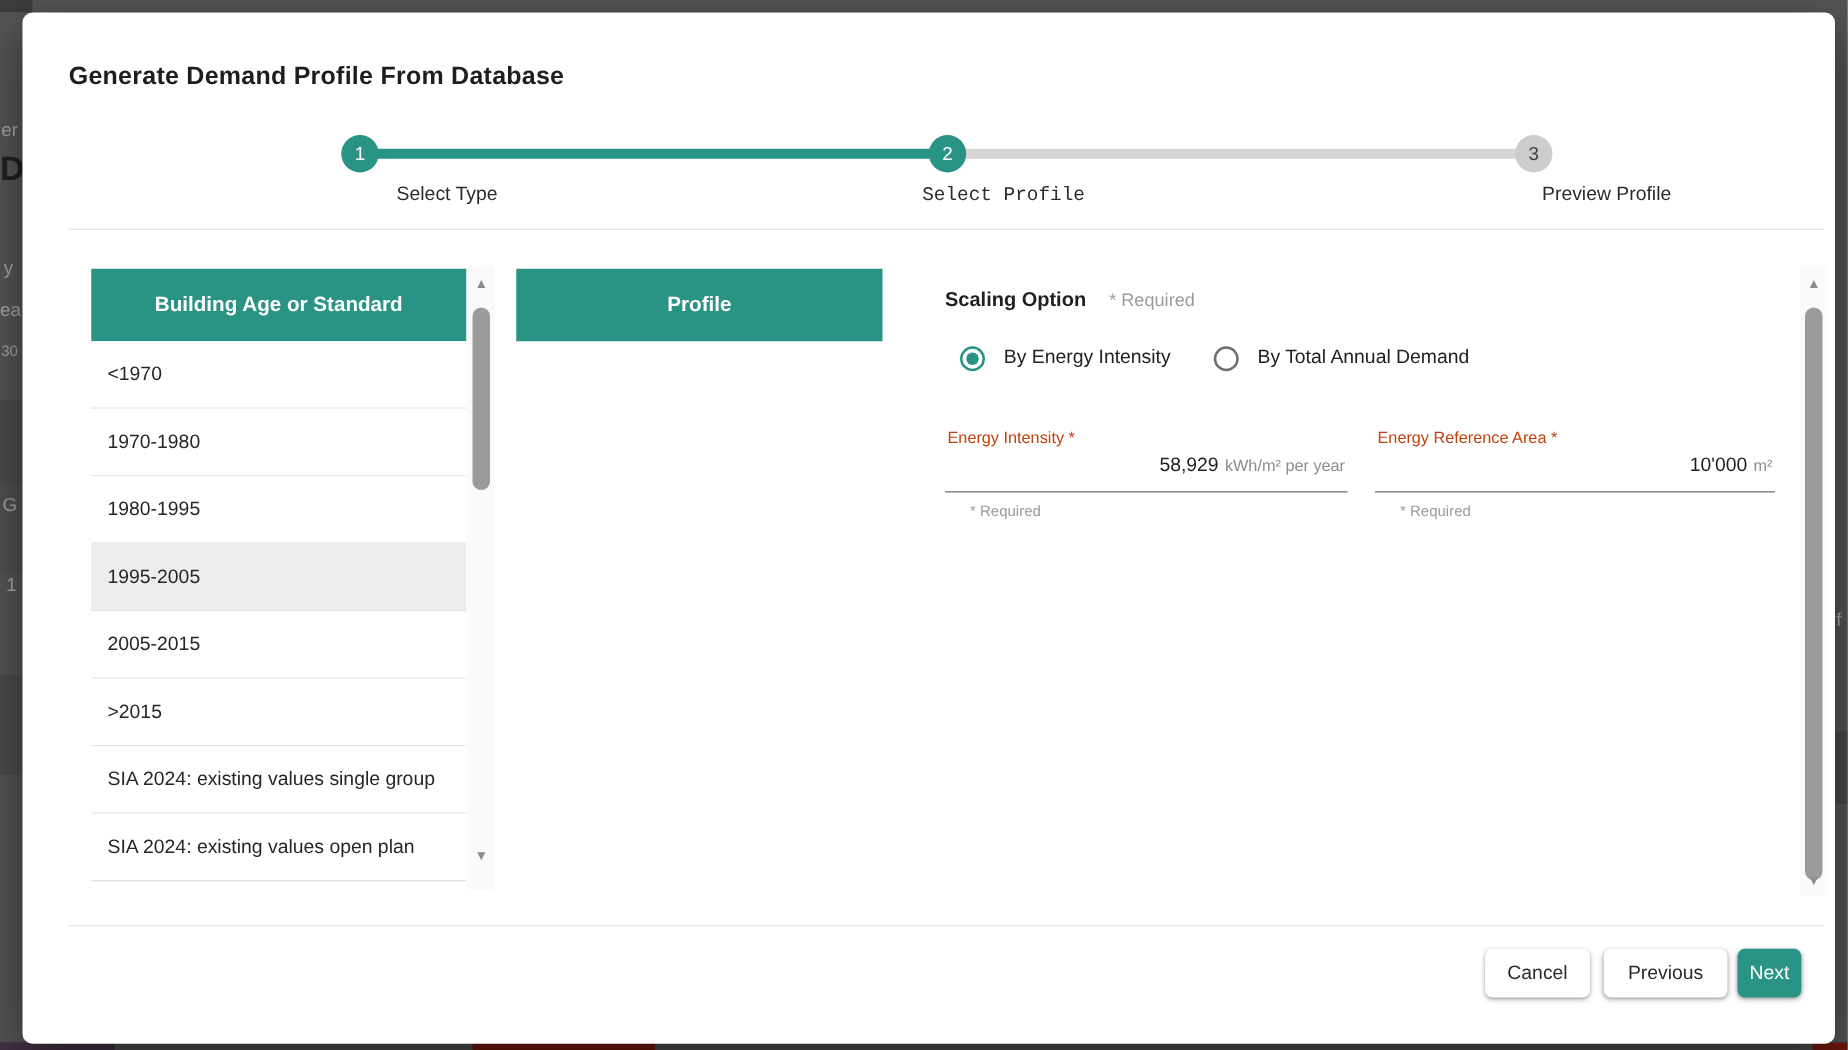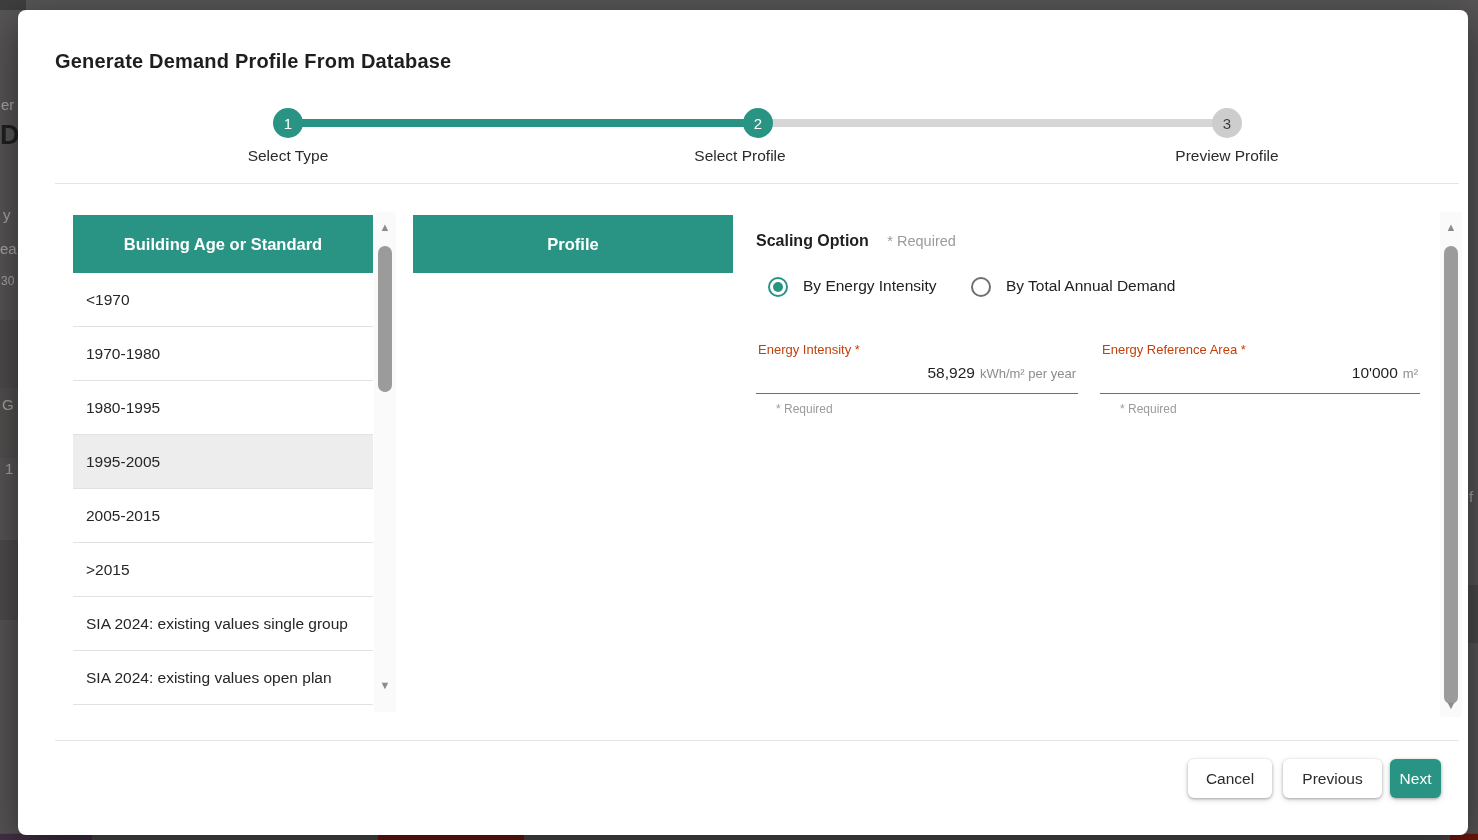--- a/index.html
+++ b/index.html
@@ -50,31 +50,31 @@
   .line-1{left:270px;width:470px;background:var(--accent);}
   .line-2{left:740px;width:469px;background:#d6d6d6;}
   .step-circle{
     position:absolute;top:98px;width:30px;height:30px;border-radius:50%;
     font-size:15px;display:flex;align-items:center;justify-content:center;
   }
   .step-circle.done{background:var(--accent);color:#ffffff;}
   .step-circle.todo{background:var(--step-inactive);color:#3f3f3f;}
   .c1{left:255px;} .c2{left:725px;} .c3{left:1194px;}
   .step-label{
-    position:absolute;top:137px;width:220px;text-align:center;
+    position:absolute;top:137px;width:220px;text-align:right;
     font-size:15.5px;color:#2b2b2b;
   }
-  .l1{left:160px;} .l2{left:612px;} .l3{left:1099px;}
+  .l1{left:160px;} .l2{left:630px;font-family:Liberation Mono, monospace;} .l3{left:1099px;}
   .divider{position:absolute;left:37px;width:1404px;height:1px;background:#e4e4e4;}
   .div-top{top:173px;} .div-bottom{top:730px;}
 
   
   .list{position:absolute;top:205px;}
   .building-list{left:55px;width:300px;}
-  .profile-list{left:395px;width:320px;}
+  .profile-list{left:395px;width:293px;}
   .list-header{
     height:58px;line-height:58px;background:var(--accent);color:#ffffff;
     font-size:16.5px;font-weight:700;text-align:center;
   }
   .list-item{
     box-sizing:border-box;height:54px;line-height:53px;padding-left:13px;
     font-size:15.5px;color:#262626;background:#ffffff;
     border-bottom:1px solid #e2e2e2;white-space:nowrap;overflow:hidden;
     cursor:pointer;
   }

